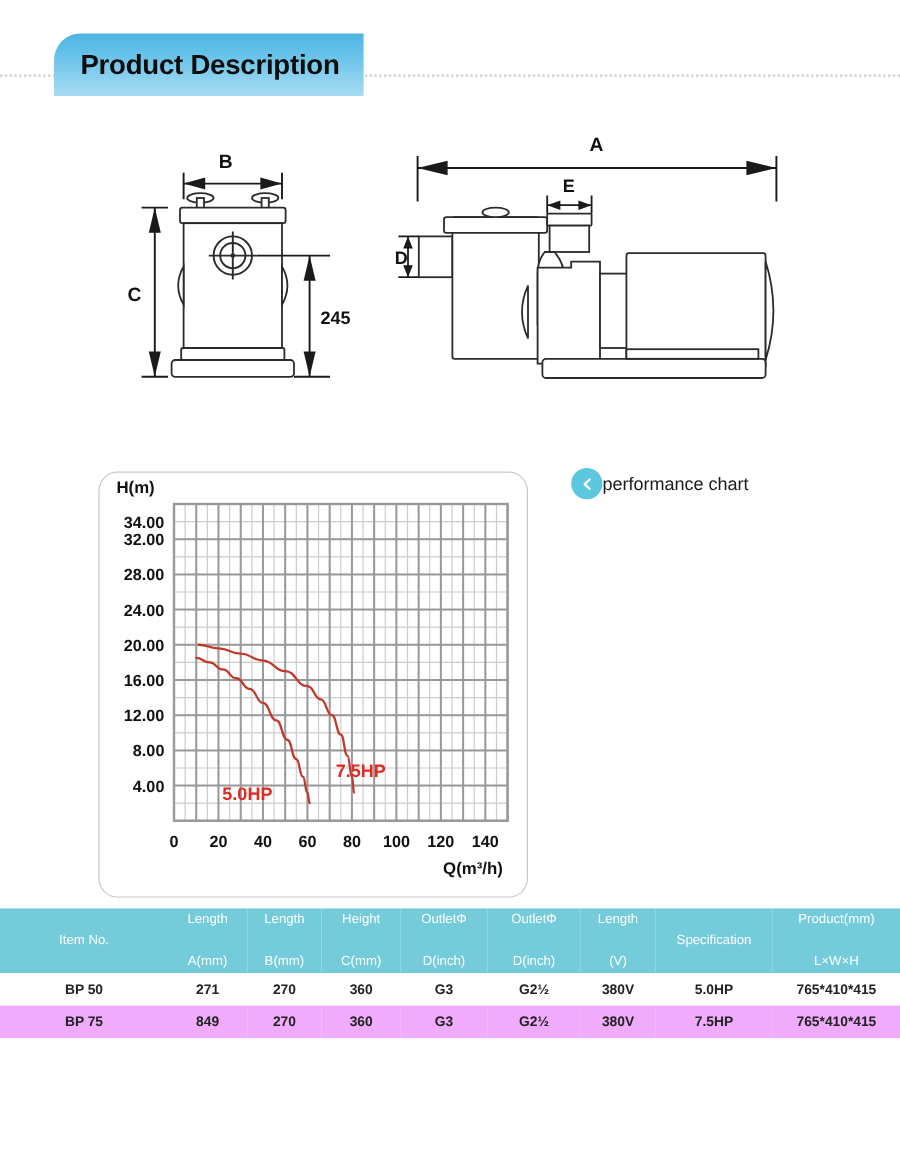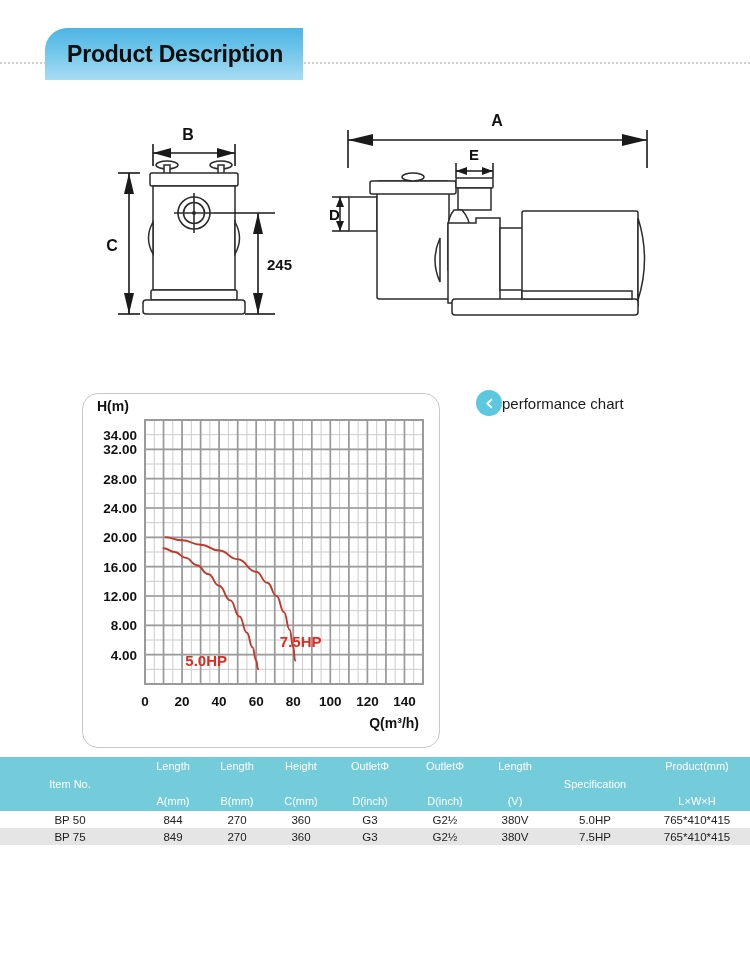--- a/index.html
+++ b/index.html
@@ -114,27 +114,28 @@
     font-weight: normal;
     line-height: 13px;
     height: 54px;
     vertical-align: middle;
     padding: 0 2px;
     text-align: center;
   }
   #spec-table tbody td {
     font-size: 11.5px;
     color: #222;
-    height: 17px;
+    height: 27px;
     text-align: center;
     vertical-align: middle;
     padding: 0 2px;
+    font-weight: bold;
   }
   #spec-table tbody tr.row-odd  td { background: #ffffff; }
-  #spec-table tbody tr.row-even td { background: #e5e5e5; }
+  #spec-table tbody tr.row-even td { background: #f0abfc; }
   .hdr-l1 { display:block; }
   .hdr-l2 { display:block;margin-top:22px; }
 </style>
 </head>
 <body>
 
 <div id="header-area">
   <div id="header-dotted-line"></div>
   <div id="header-banner">
     <div id="header-title">Product Description</div>
@@ -424,21 +425,21 @@
           </th>
           <th>
             <span class="hdr-l1">Product(mm)</span>
             <span class="hdr-l2">L×W×H</span>
           </th>
         </tr>
     </thead>
     <tbody id="tbody-rows">
         <tr class="row-odd">
           <td>BP 50</td>
-          <td>844</td>
+          <td>271</td>
           <td>270</td>
           <td>360</td>
           <td>G3</td>
           <td>G2½</td>
           <td>380V</td>
           <td>5.0HP</td>
           <td>765*410*415</td>
         </tr>
         <tr class="row-even">
           <td>BP 75</td>

